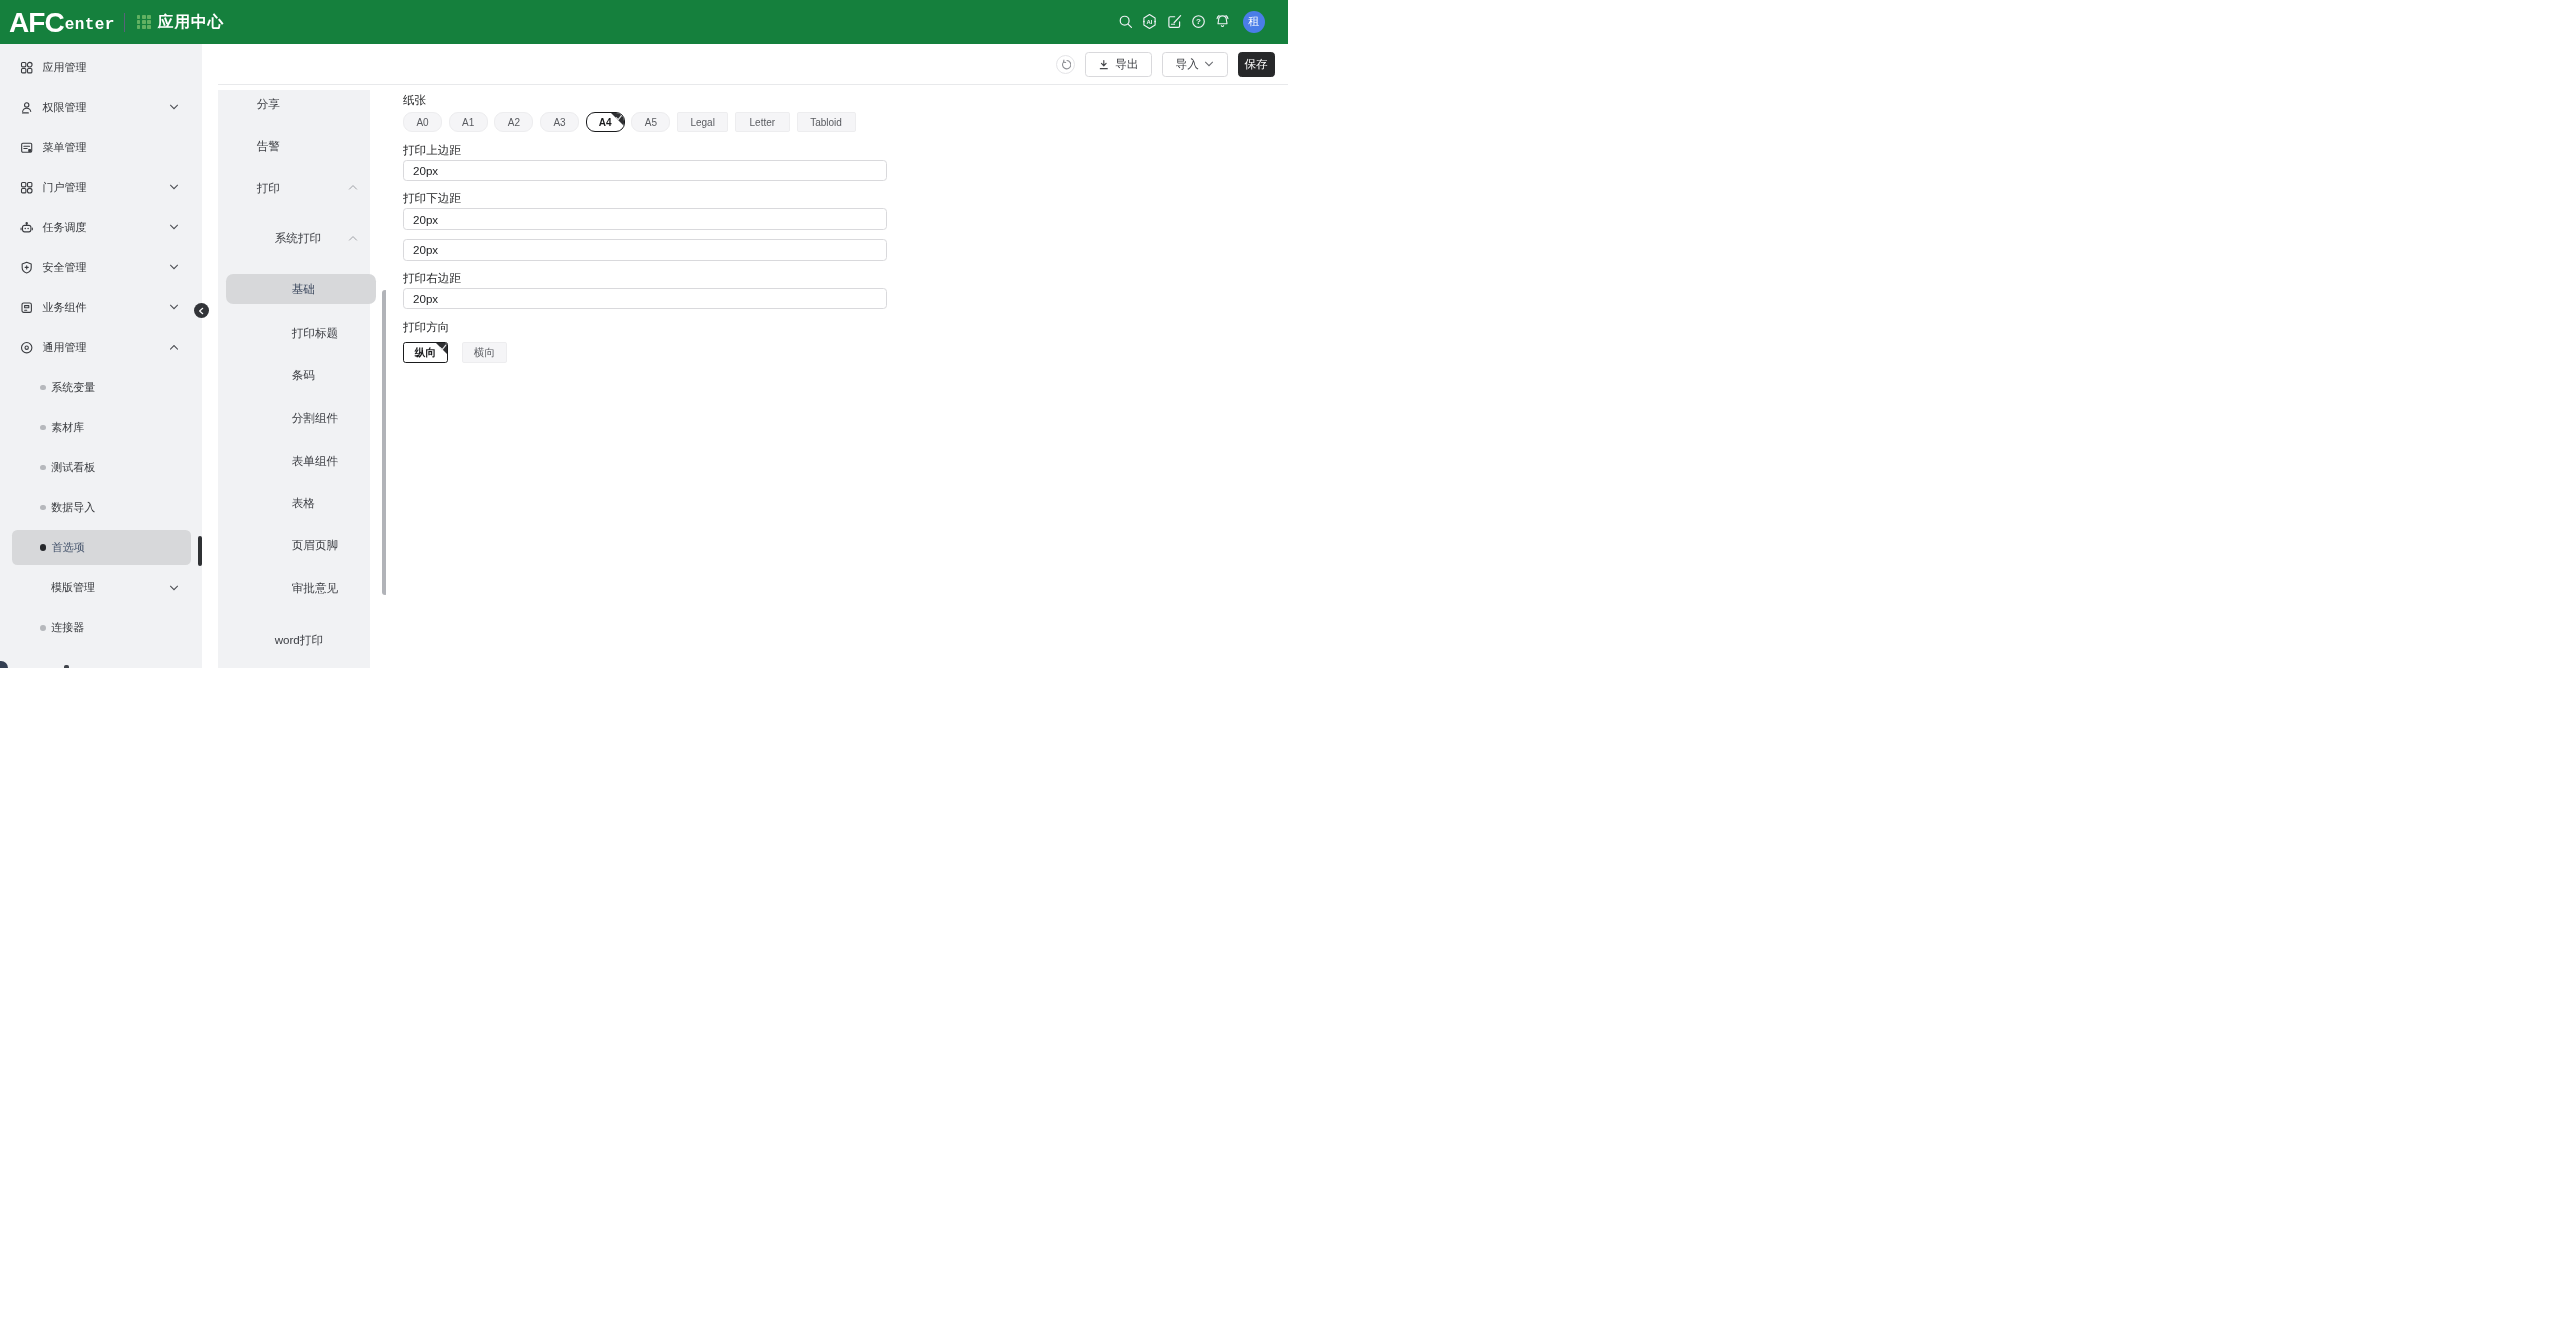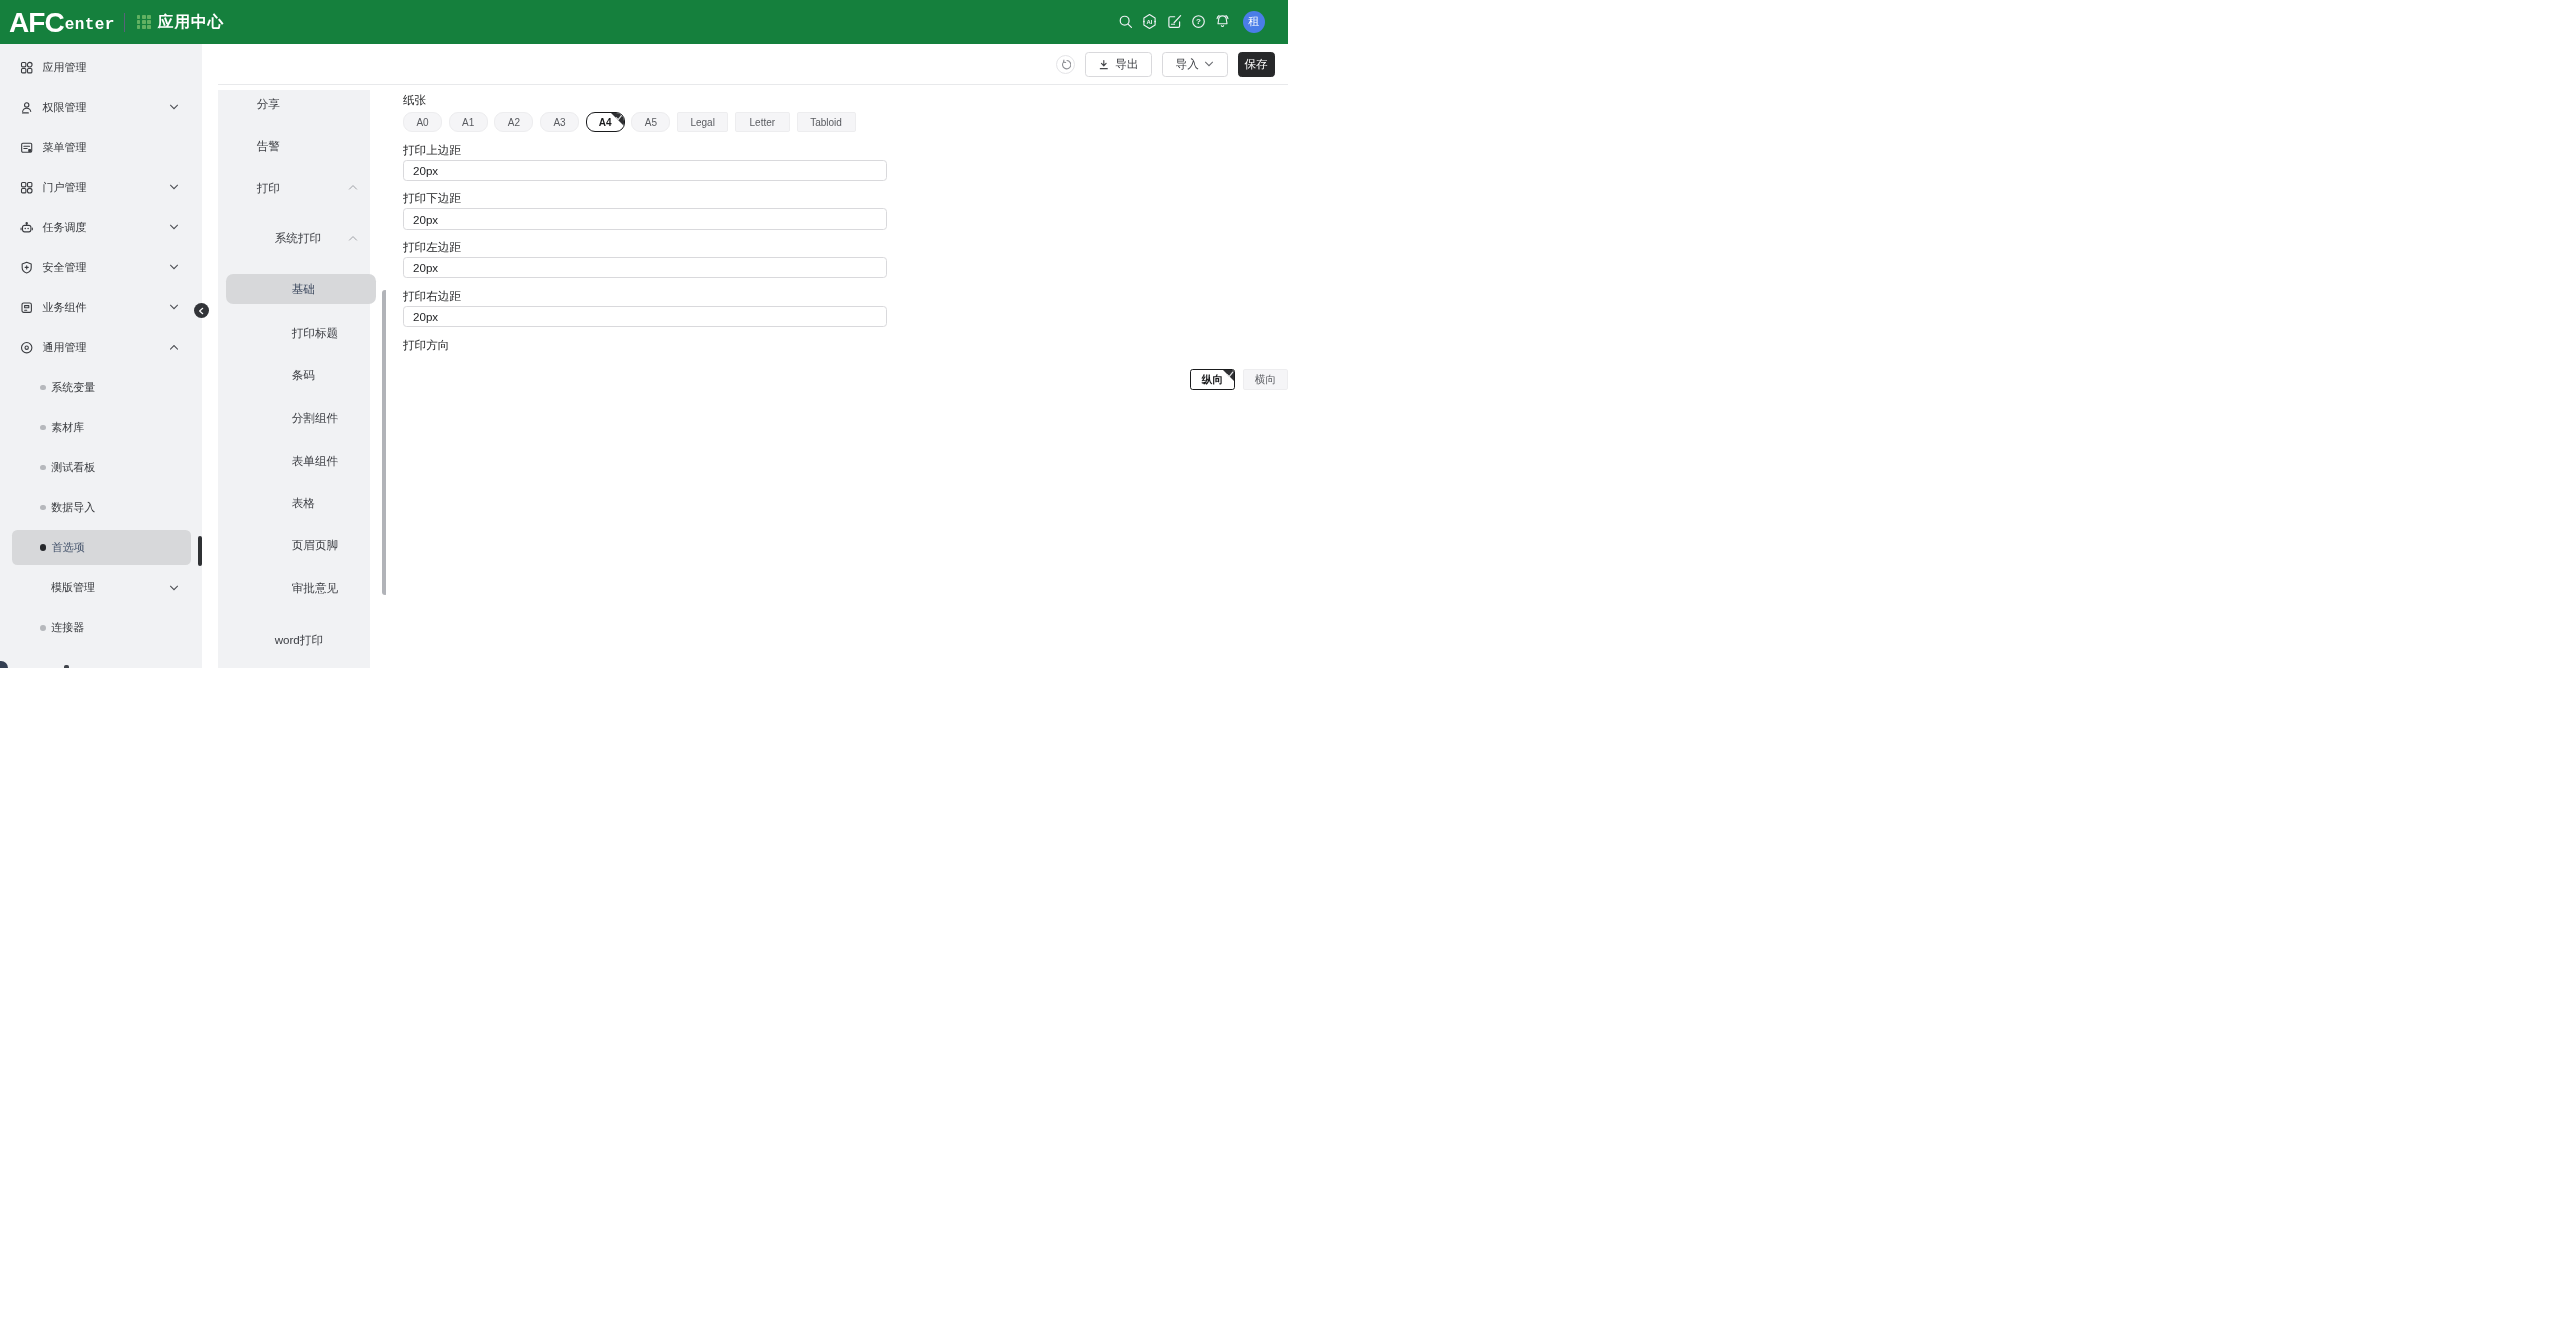--- a/index.html
+++ b/index.html
@@ -84,21 +84,21 @@
   .w-a { width:39px;border-radius:9px; } .w-legal { width:51px; } .w-letter { width:55px; } .w-tabloid { width:59px; }
   .pbtn.sel { background:#fff; border:0.9px solid #1a1b1d; color:#1a1b1d; font-weight:700; overflow:hidden; }
   .corner-badge { position:absolute; top:0; right:0; width:0; height:0;
                   border-top:13.4px solid #2f3033; border-left:13.4px solid transparent; }
   .corner-check { position:absolute; top:0.9px; right:0.4px; width:8px; height:7.2px; }
   .field { margin-top:9.4px; }
   .field .flabel { margin-bottom:1.8px; }
   .tinput { width:484px; height:21.5px; border:0.9px solid #d9d9dc; border-radius:3.6px; padding:0 9px; font-size:11.6px;
             color:#1f2023; background:#fff; font-family:inherit; outline:none; display:block; }
   .dir-label { margin-top:10px; }
-  .dir-row { display:flex; gap:8px; margin-top:16px;justify-content:flex-end; }
+  .dir-row { display:flex; gap:14px; margin-top:7px; }
   .dbtn { height:21px; font-size:10.7px; position:relative; }
   .dbtn.w-dir { width:45px; }
   .dbtn.sel { border-radius:2.7px; }
   .dbtn .corner-badge { border-top-width:11.6px; border-left-width:11.6px; }
 </style>
 </head>
 <body>
 
 <div class="app">
 
@@ -397,21 +397,20 @@
 
           <div class="field">
             <div class="flabel">打印上边距</div>
             <input class="tinput" type="text" value="20px" style="">
           </div>
           <div class="field">
             <div class="flabel">打印下边距</div>
             <input class="tinput" type="text" value="20px" style="">
           </div>
           <div class="field">
-            <div class="flabel">打印左边距</div>
             <input class="tinput" type="text" value="20px" style="">
           </div>
           <div class="field">
             <div class="flabel">打印右边距</div>
             <input class="tinput" type="text" value="20px" style="">
           </div>
 
           <div class="flabel dir-label">打印方向</div>
           <div class="dir-row">
             <button class="pbtn dbtn w-dir sel">

